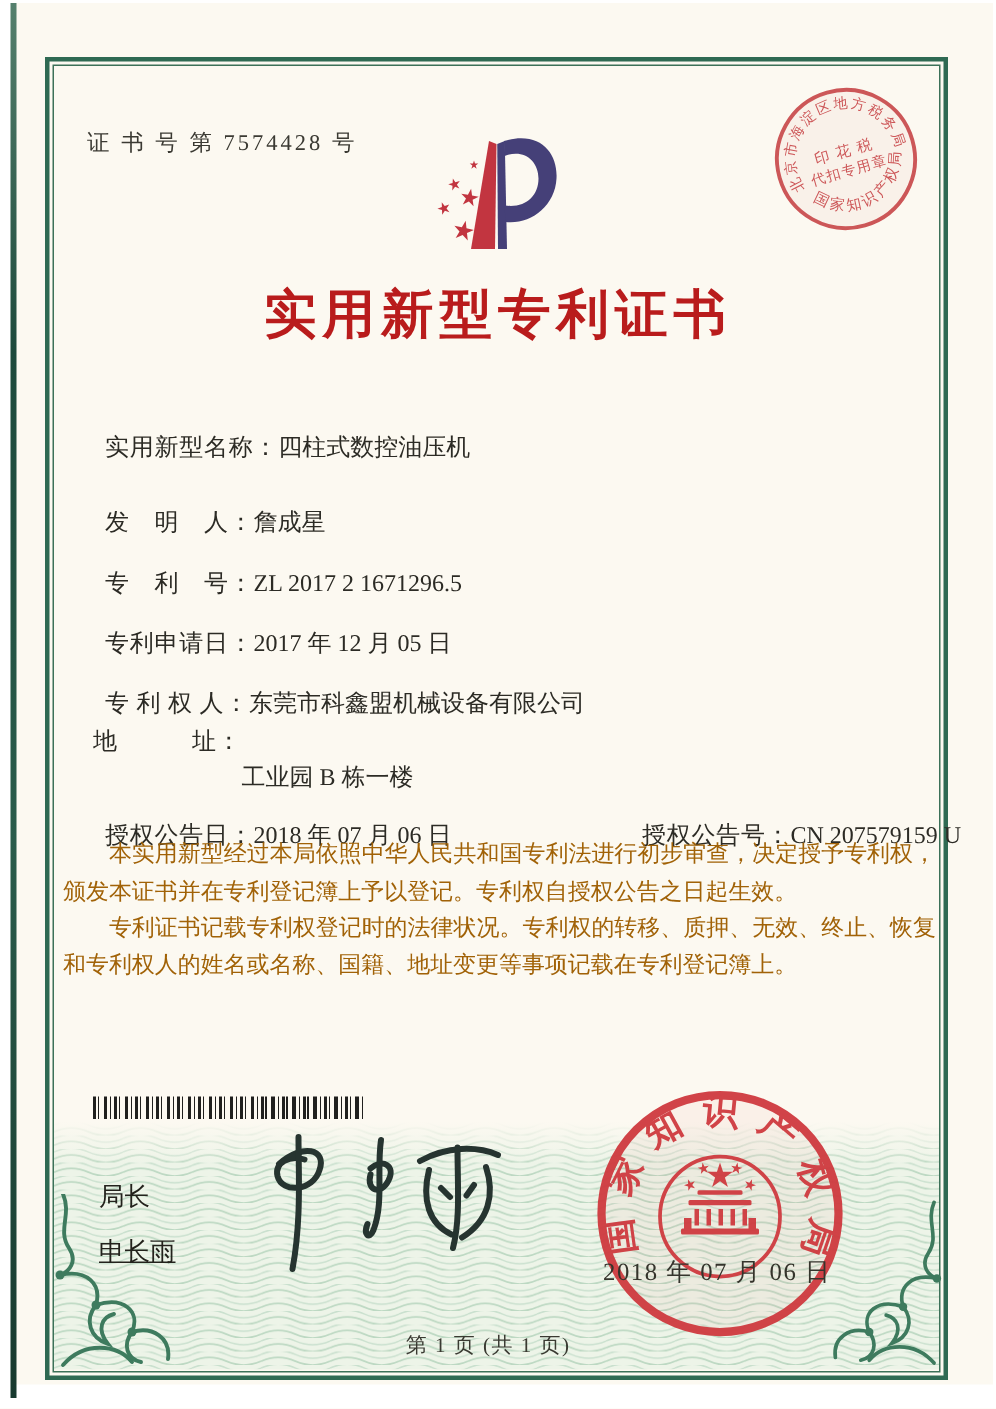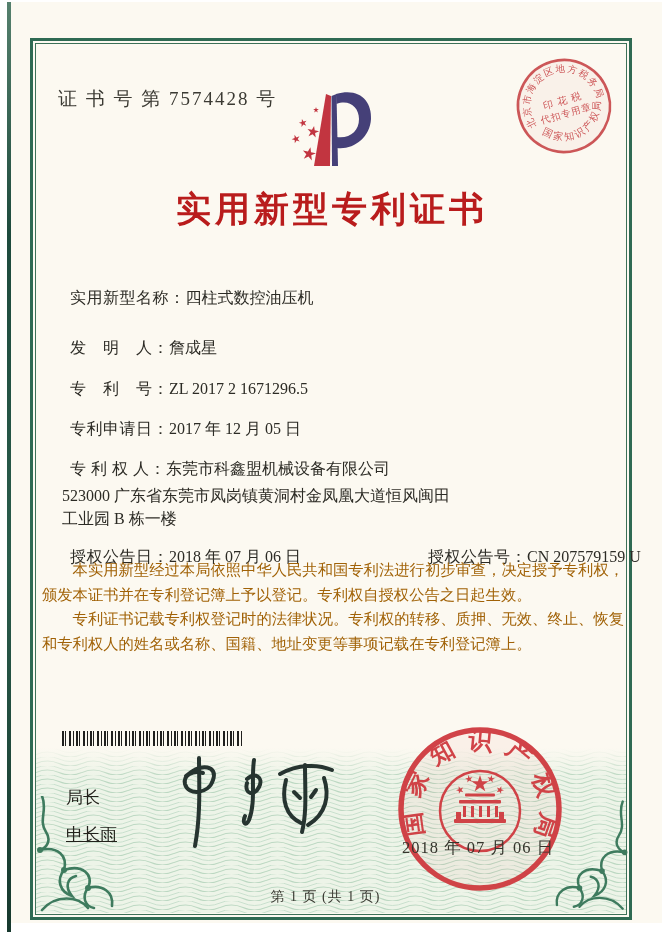--- a/index.html
+++ b/index.html
@@ -7,21 +7,21 @@
     width:664px;height:939px;position:relative;overflow:hidden;
     background:#ffffff;
     font-family:"Liberation Serif","DejaVu Serif",serif;
   }
   .paper{position:absolute;left:10px;top:2px;right:2px;bottom:16px;background:#fcf9f1;}
   .photo-edge-left{position:absolute;left:7px;top:2px;width:4px;height:930px;
     background:linear-gradient(180deg,#55806d,#1d4a3c 25%,#2a5c4b 60%,#17392e);}
   .frame{position:absolute;left:30px;top:38px;right:32px;bottom:19px;
     border:3px solid #2f6a53;}
   .frame::before{content:"";position:absolute;inset:2px;border:1px solid #3c7158;}
-  .cert-no{position:absolute;left:58px;top:86px;font-size:19px;letter-spacing:2px;color:#3b3a33;}
+  .cert-no{position:absolute;left:58px;top:86px;font-size:15px;letter-spacing:2px;color:#3b3a33;}
   .title{position:absolute;left:0;right:0;top:186px;text-align:center;
     font-size:35px;font-weight:700;letter-spacing:4px;color:#b91c1c;}
   .logo{position:absolute;left:280px;top:82px;width:104px;height:96px;}
   .tax-stamp{position:absolute;left:514px;top:56px;width:100px;height:100px;
     transform:rotate(-16deg);opacity:.92;}
   .row{position:absolute;left:62px;font-size:16px;color:#2c2b25;white-space:pre;}
   .row .lab{letter-spacing:.5px;}
   .addr-row{display:flex;}
   .addr-val{white-space:normal;width:470px;line-height:23px;}
   .grant2{position:absolute;left:350px;top:0;}
@@ -143,22 +143,23 @@
 <div class="row" style="top:361px">
   <span class="lab">专　利　号：</span><span>ZL 2017 2 1671296.5</span>
 </div>
 <div class="row" style="top:401px">
   <span class="lab">专利申请日：</span><span>2017 年 12 月 05 日</span>
 </div>
 <div class="row" style="top:441px">
   <span class="lab">专 利 权 人：</span><span>东莞市科鑫盟机械设备有限公司</span>
 </div>
 <div class="row addr-row" style="top:484px">
+  <span class="lab">地　　　址：</span>
   <span class="addr-val">
-    <span>523000 广东省东莞市凤岗镇黄洞村金凤凰大道恒风闽田</span><br>
+    <br>
     <span>工业园 B 栋一楼</span>
   </span>
 </div>
 <div class="row" style="top:529px">
   <span class="lab">授权公告日：</span><span>2018 年 07 月 06 日</span>
   <span class="grant2">
     <span class="lab">授权公告号：</span><span>CN 207579159 U</span>
   </span>
 </div>
 

